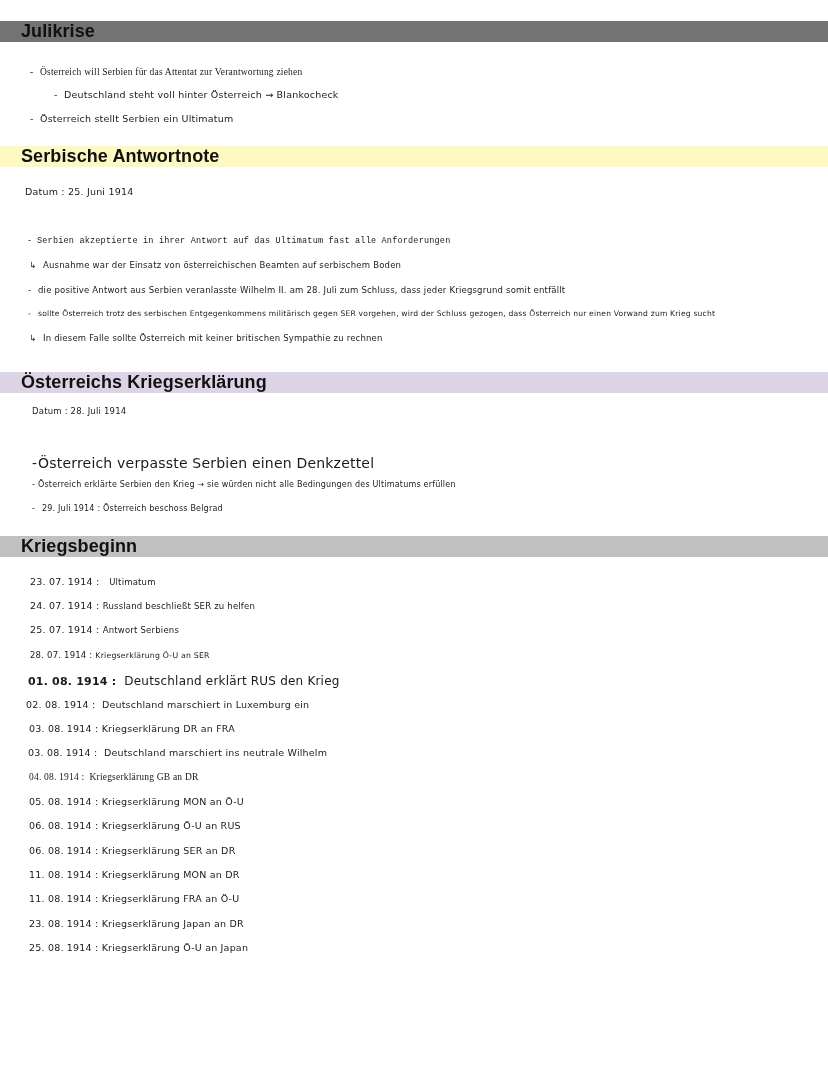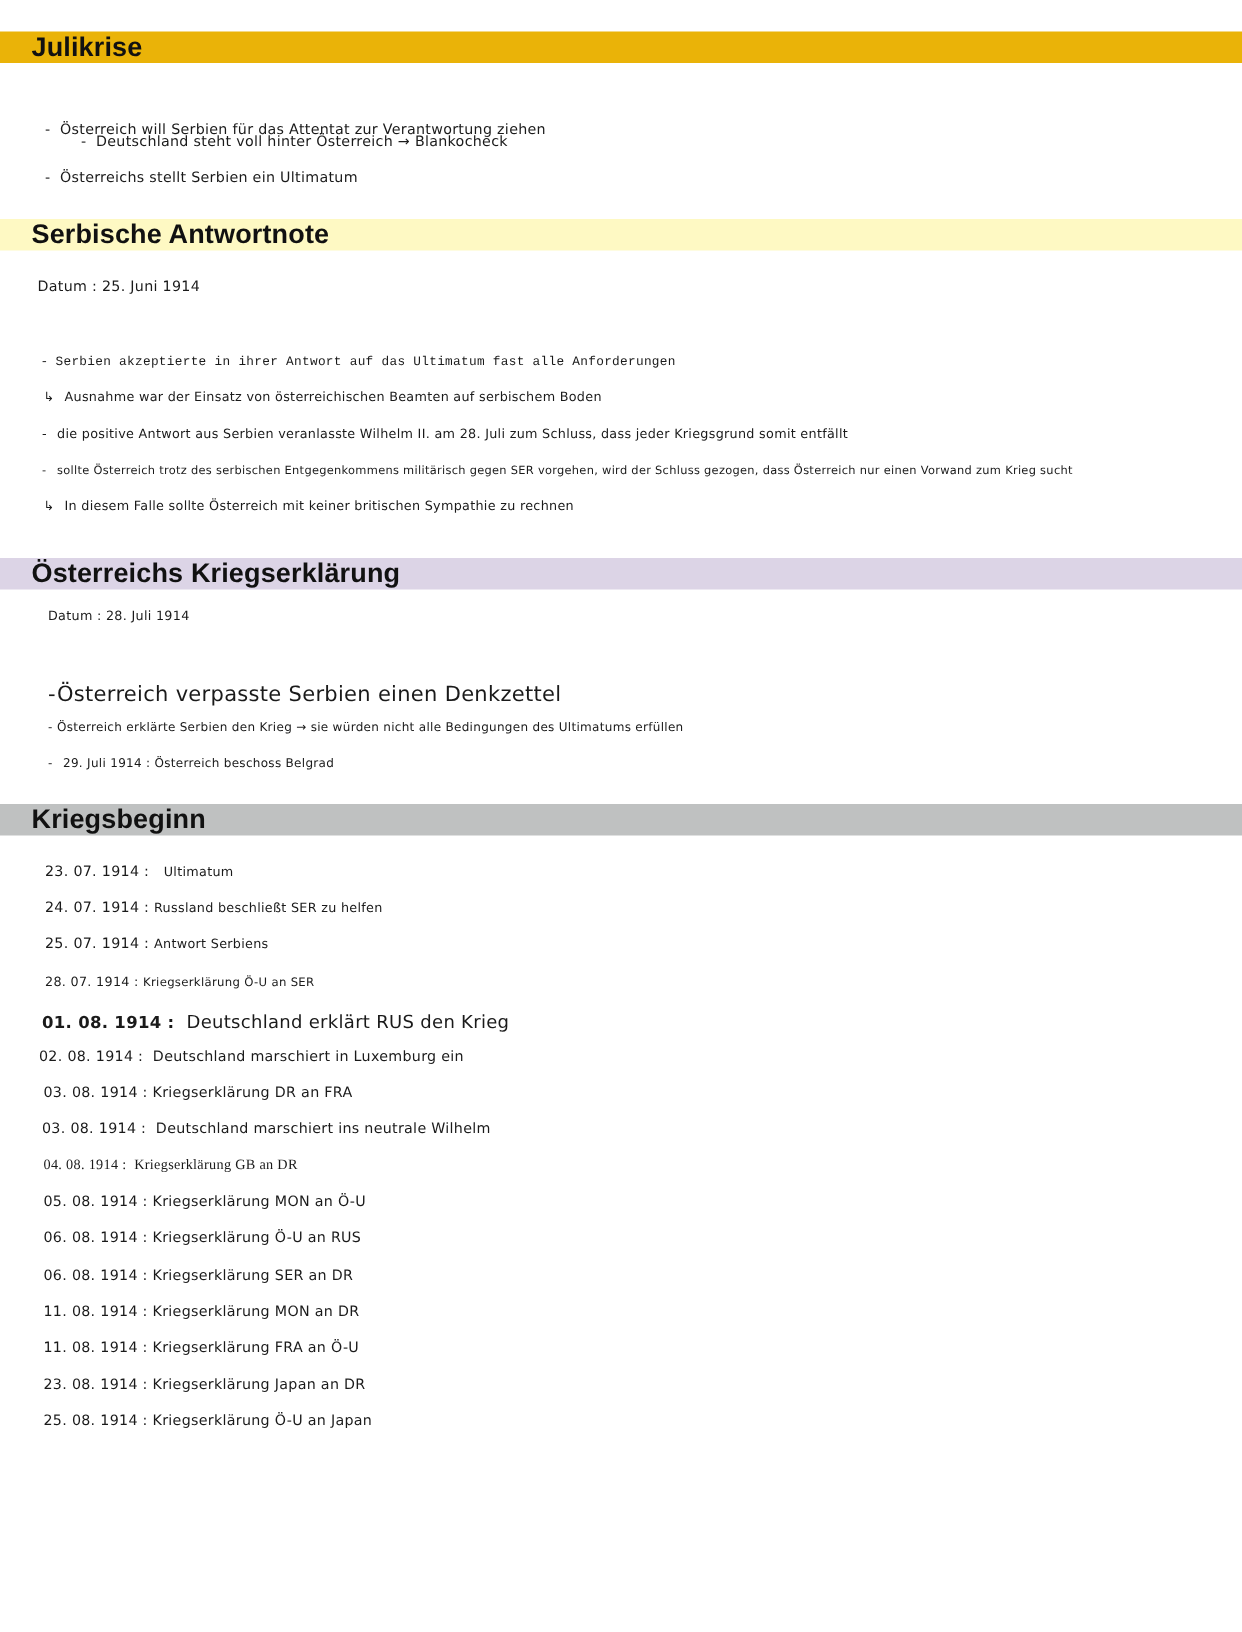--- a/index.html
+++ b/index.html
@@ -42,32 +42,32 @@
     }
     .sm { font-size: 8.5px; }
     .md { font-size: 9.5px; }
     .xl { font-size: 12px; }
     .bullet-dash { display: inline-block; width: 10px; }
     .bullet-arrow { display: inline-block; width: 14px; }
   </style>
 </head>
 <body>
 
-<div class="section-header" style="top:21px; background:#eab308;">
+<div class="section-header" style="top:21px; background:#737373;">
   <h2>Julikrise</h2>
 </div>
 <div>
-  <div class="hand md" style="left:30px; top:81px;">
+  <div class="hand md" style="left:30px; top:67px;font-family:Liberation Serif, serif;">
     <span class="bullet-dash">-</span><span>Österreich will Serbien für das Attentat zur Verantwortung ziehen</span>
   </div>
   <div class="hand md" style="left:30px; top:89px;margin-left:24px;">
     <span class="bullet-dash">-</span><span>Deutschland steht voll hinter Österreich → Blankocheck</span>
   </div>
   <div class="hand md" style="left:30px; top:113px;">
-    <span class="bullet-dash">-</span><span>Österreichs stellt Serbien ein Ultimatum</span>
+    <span class="bullet-dash">-</span><span>Österreich stellt Serbien ein Ultimatum</span>
   </div>
 </div>
 
 <div class="section-header" style="top:146px; background:#fef9c3;">
   <h2>Serbische Antwortnote</h2>
 </div>
 <div>
   <div class="hand md" style="left:25px; top:186px;">Datum :  25. Juni 1914</div>
 
   <div class="hand sm" style="left:27px; top:236px;font-family:Liberation Mono, monospace;">

